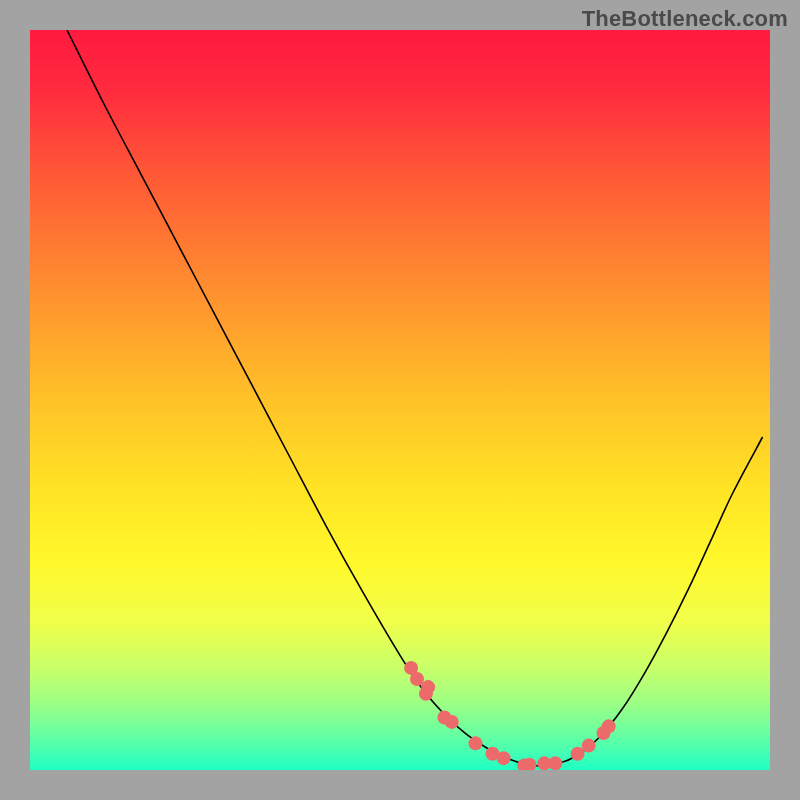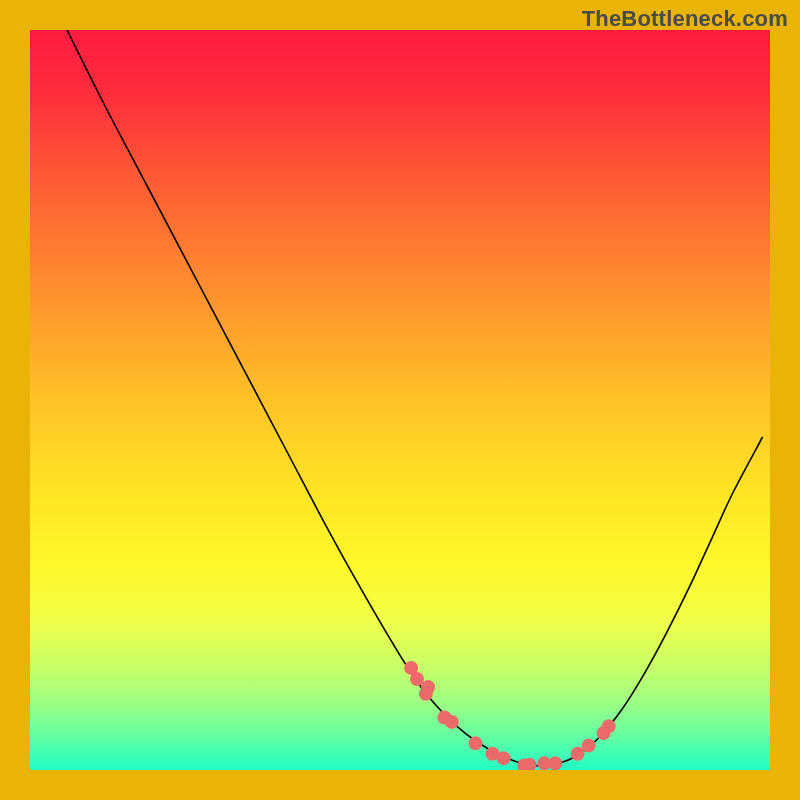--- a/index.html
+++ b/index.html
@@ -8,21 +8,21 @@
     width: 800px;
     height: 800px;
     background: #000;
     overflow: hidden;
     font-family: Arial, Helvetica, sans-serif;
   }
   .frame {
     position: relative;
     width: 800px;
     height: 800px;
-    background: #eab308;
+    background: #a3a3a3;
   }
   .watermark {
     position: absolute;
     top: 6px;
     right: 12px;
     color: #4a4a4a;
     font-size: 22px;
     font-weight: 600;
     letter-spacing: 0.2px;
     z-index: 10;

